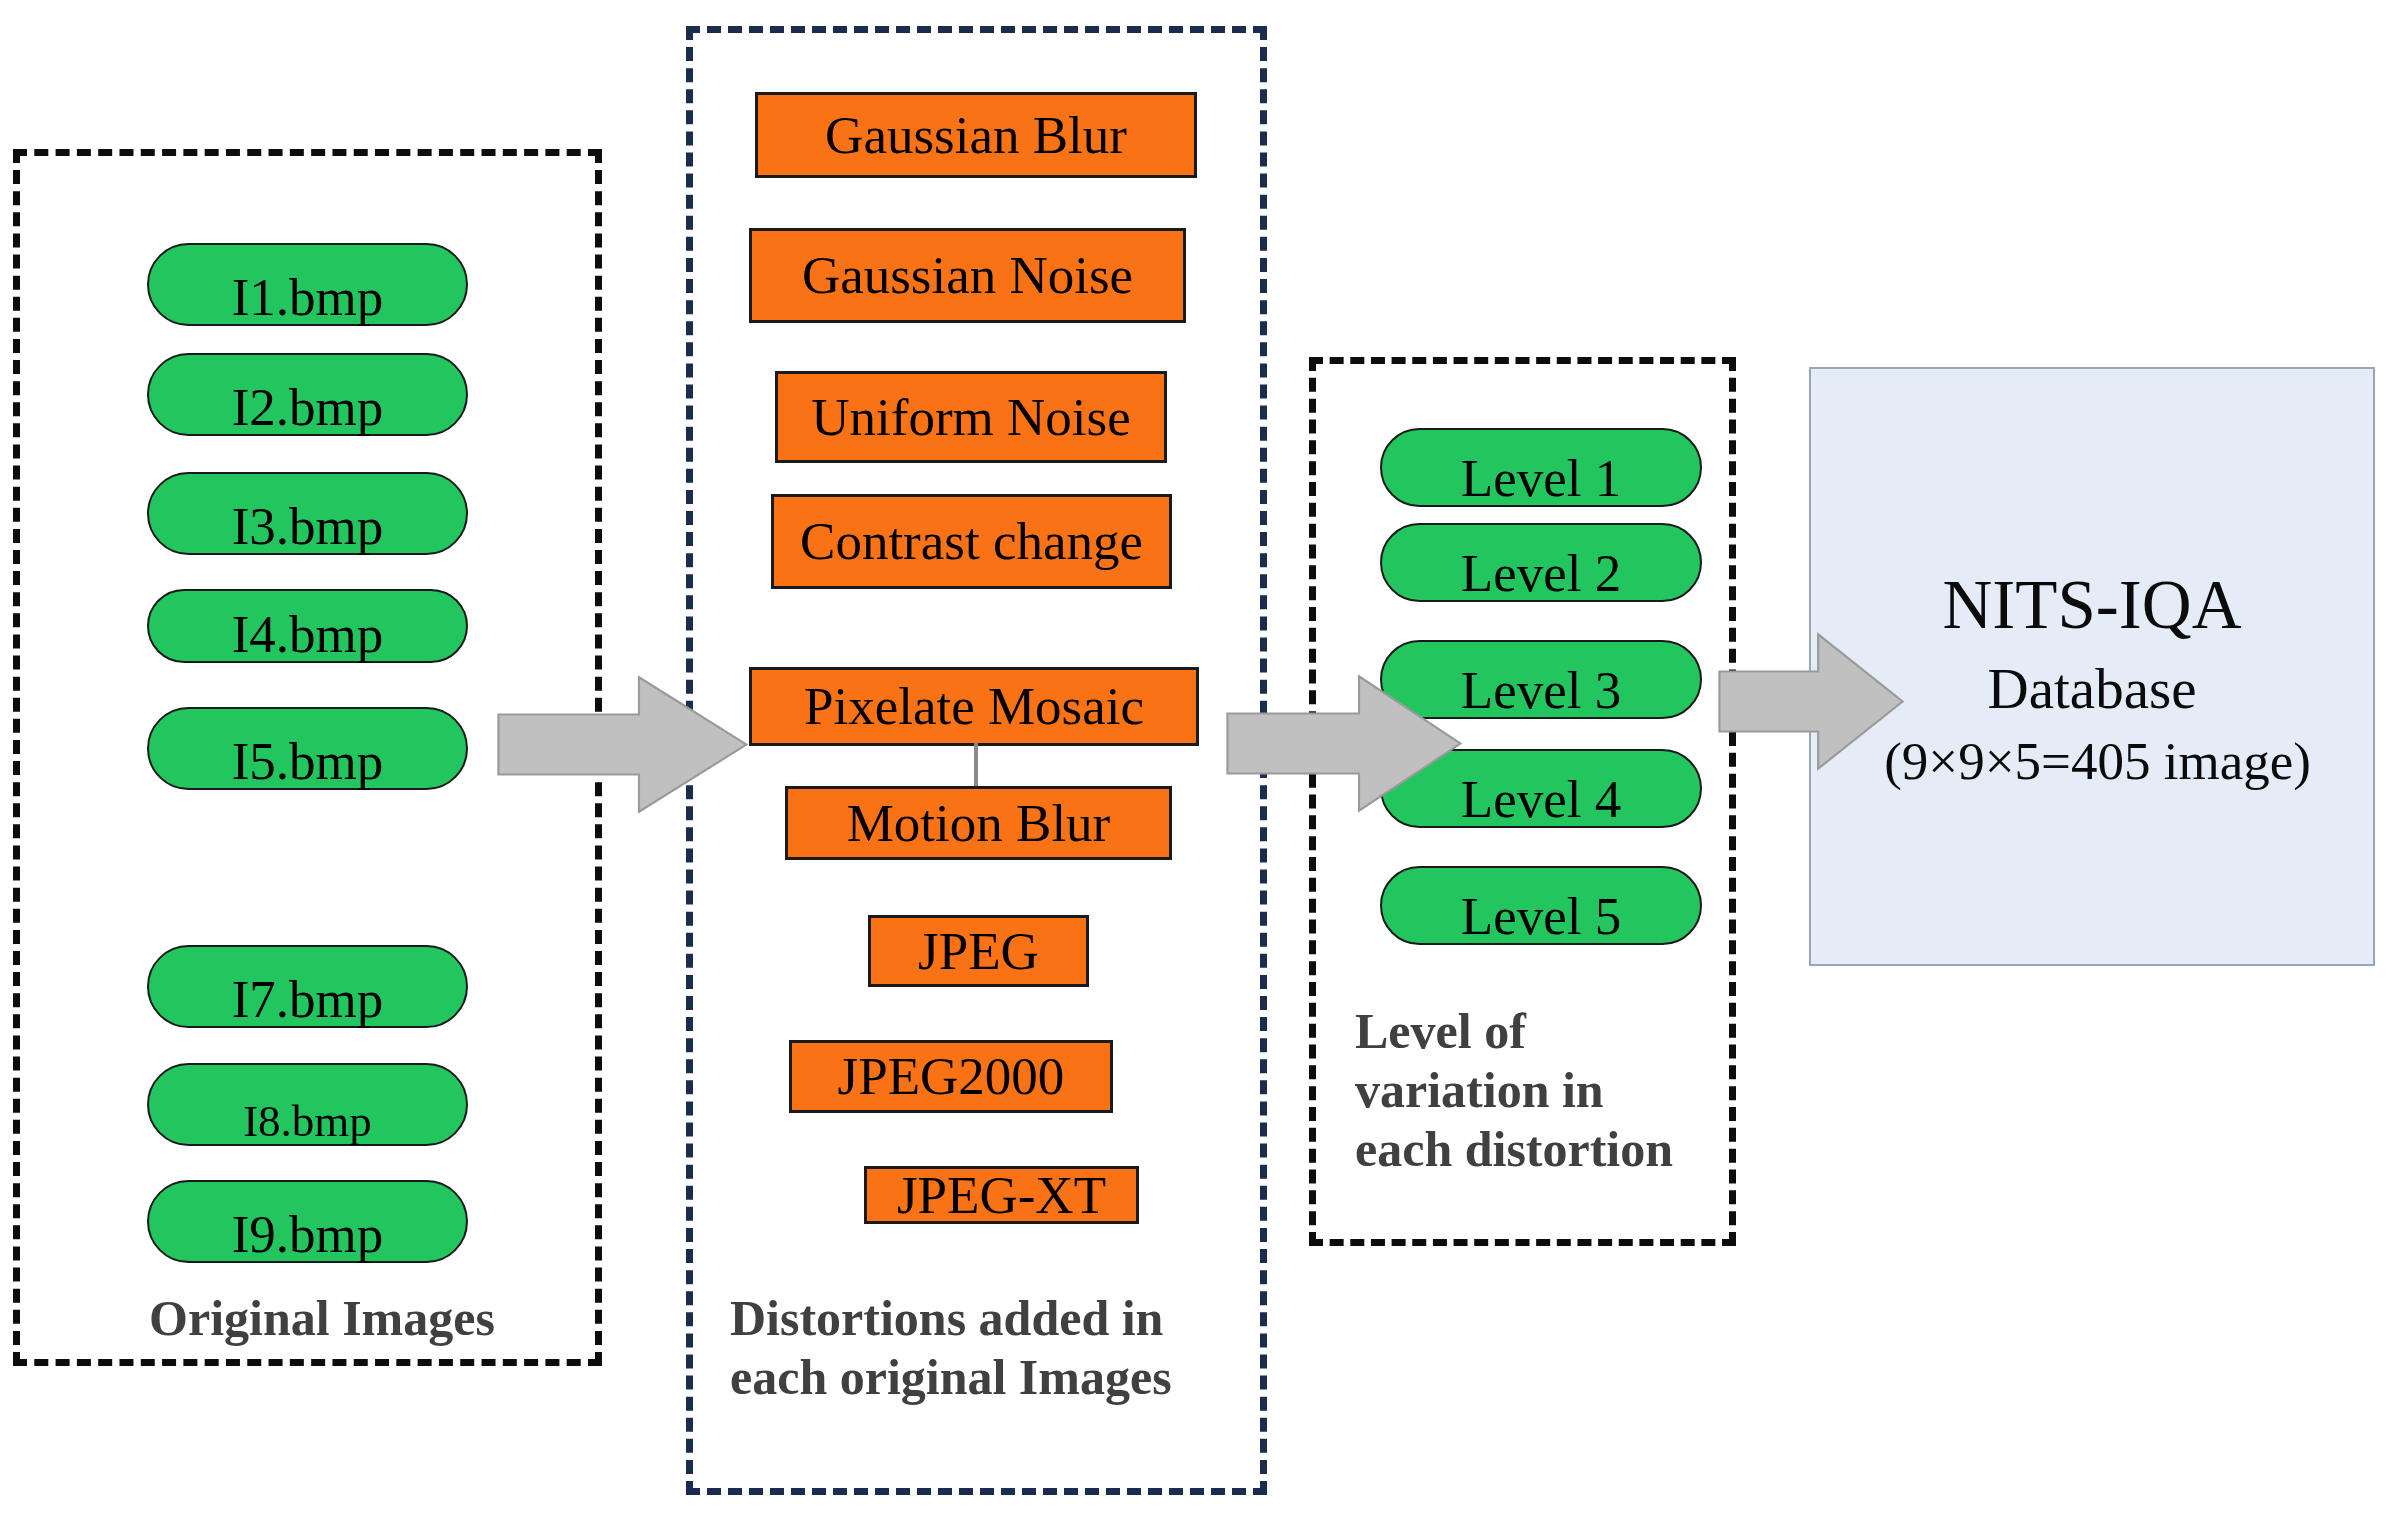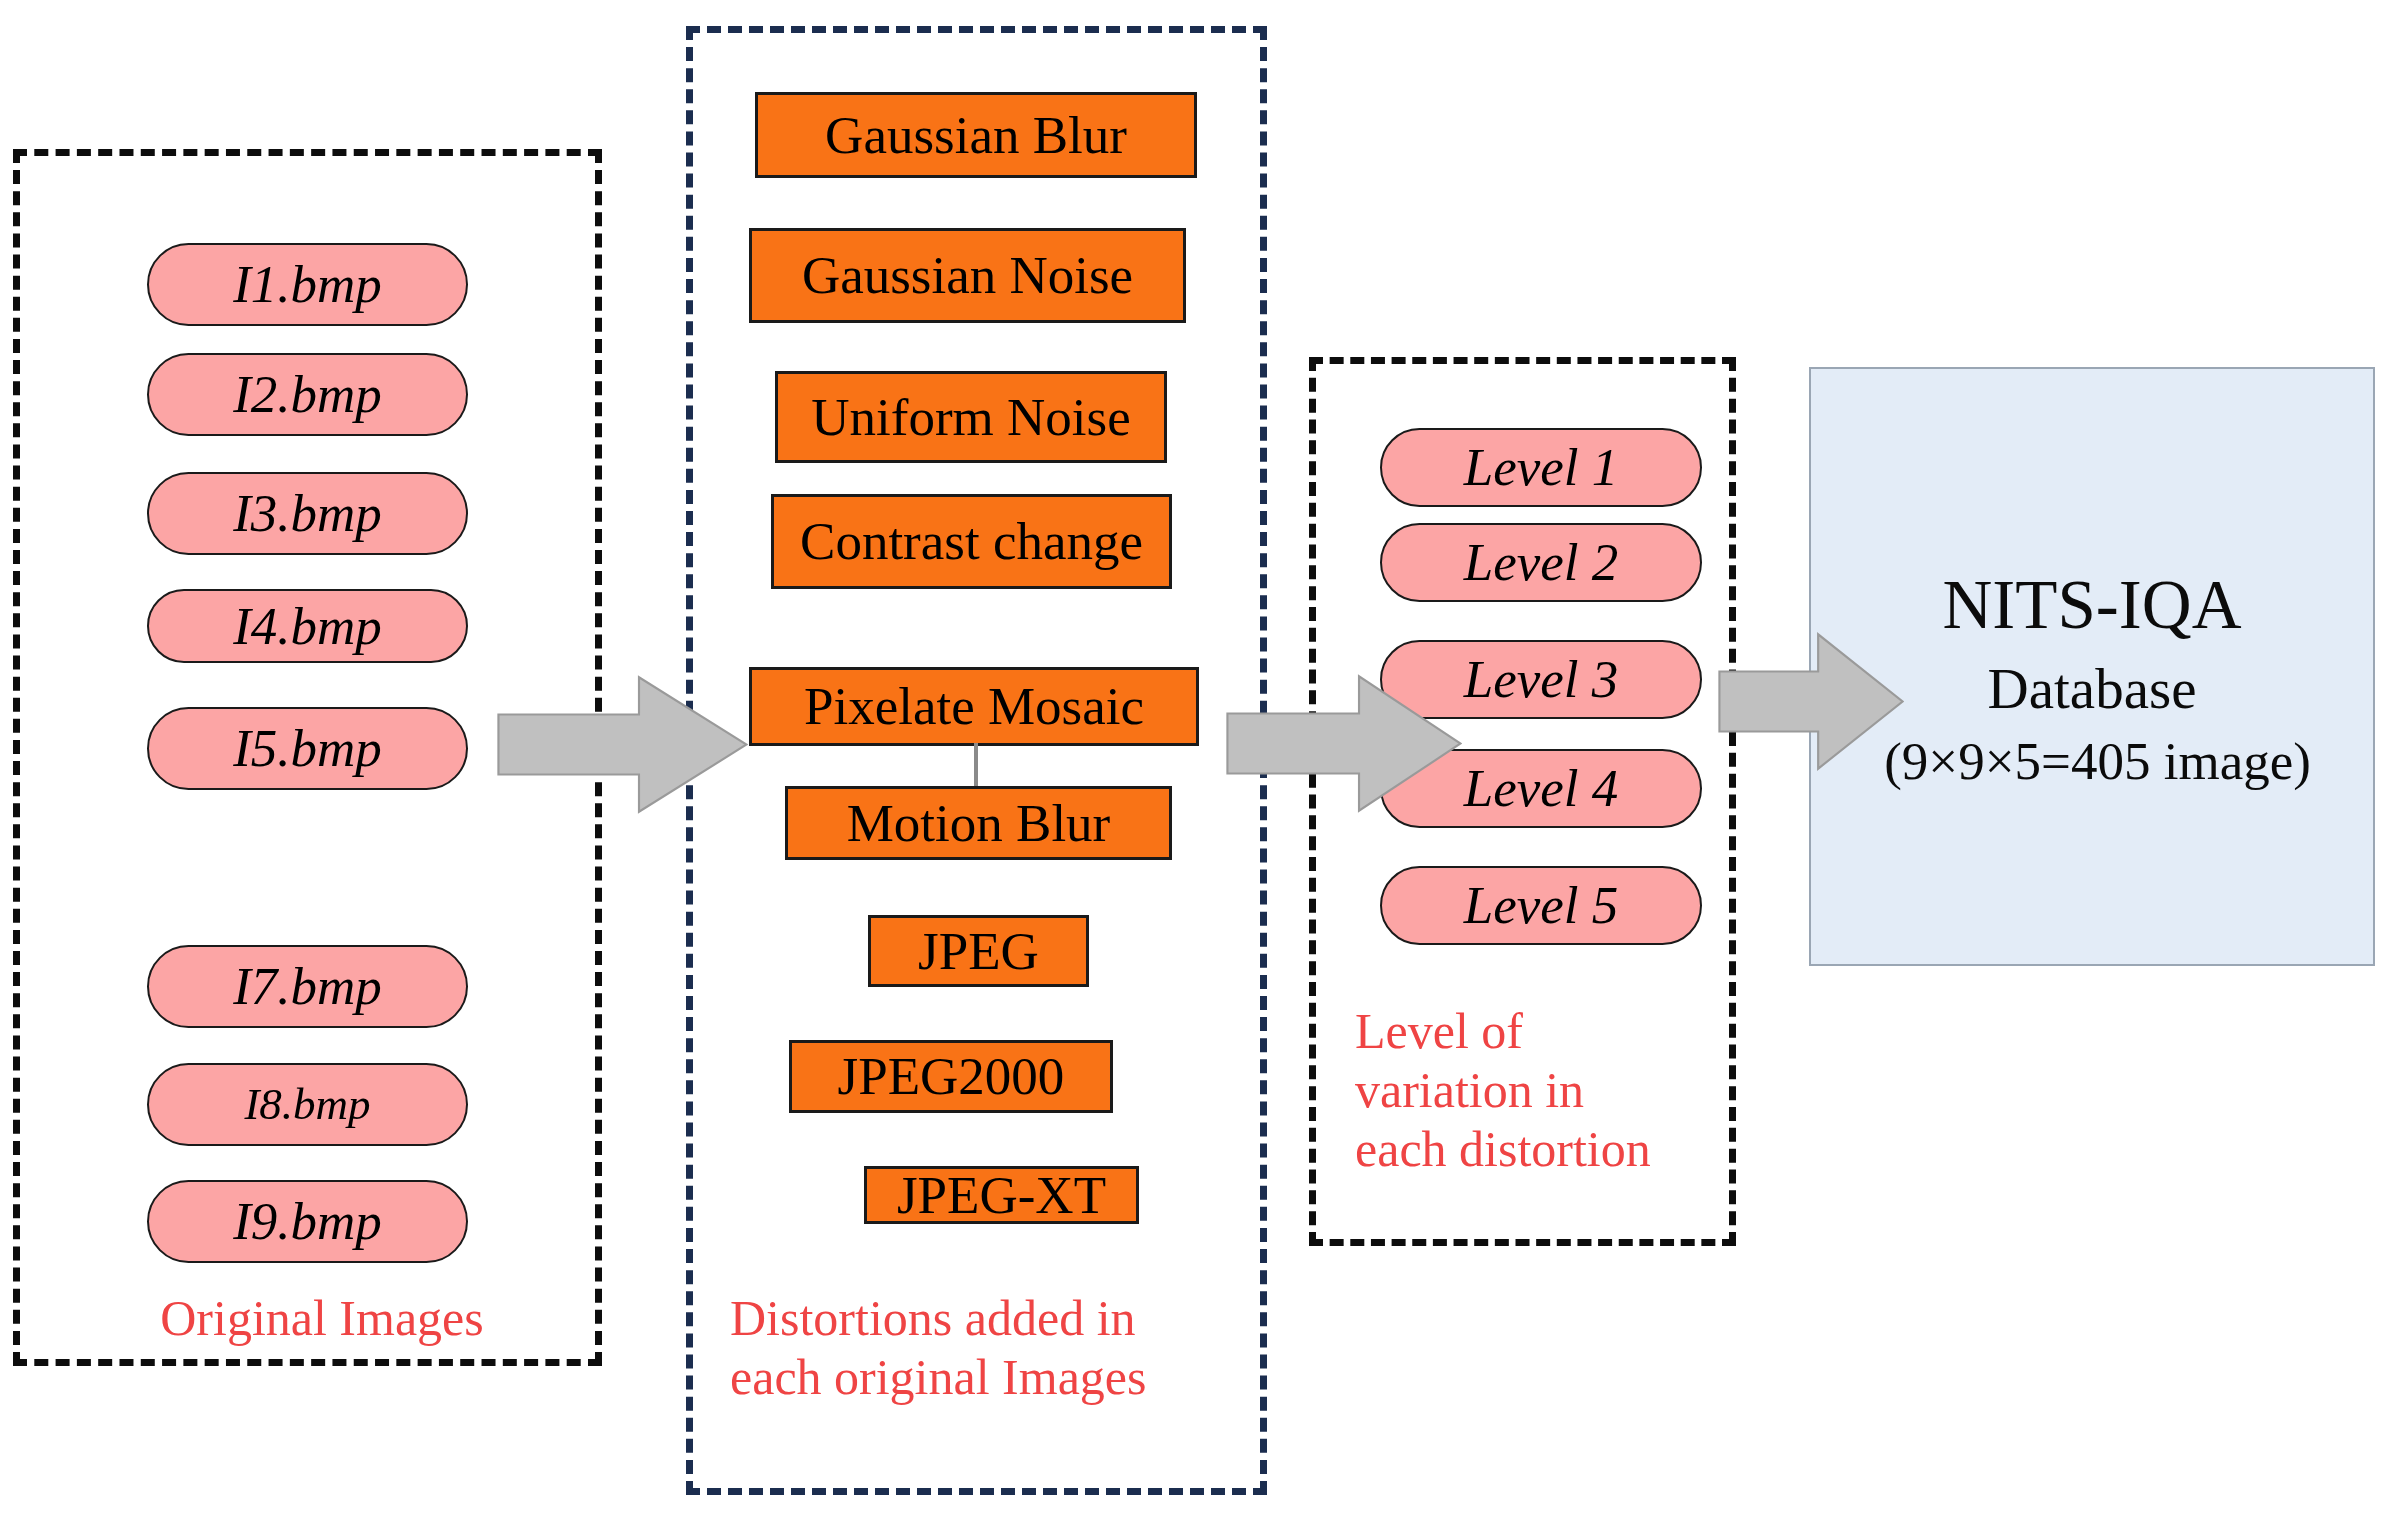--- a/index.html
+++ b/index.html
@@ -31,26 +31,25 @@
   .group-box.navy {
     border: 7.9px dashed #1b2d4f;
   }
 
   
   .pill {
     position: absolute;
     box-sizing: border-box;
     border: 2.1px solid #1a1a1a;
     border-radius: 42px;
-    background: #fca5a5;
+    background: #22c55e;
     display: flex;
-    align-items: center;
+    align-items: flex-end;
     justify-content: center;
     line-height: 1;
-    font-style: italic;
   }
 
   
   .rect {
     position: absolute;
     box-sizing: border-box;
     border: 3.6px solid #1a1a1a;
     background: #f97316;
     display: flex;
     align-items: center;
@@ -71,22 +70,23 @@
   .arrow svg {
     display: block;
     width: 100%;
     height: 100%;
   }
 
   
   .caption {
     position: absolute;
     line-height: 1.18;
-    color: #ef4444;
+    color: #404040;
     white-space: pre-line;
+    font-weight: bold;
   }
 
   
   .db-panel {
     position: absolute;
     box-sizing: border-box;
     background: #e3ecf7;
     border: 2.1px solid #9aa6b4;
     display: flex;
     align-items: center;

